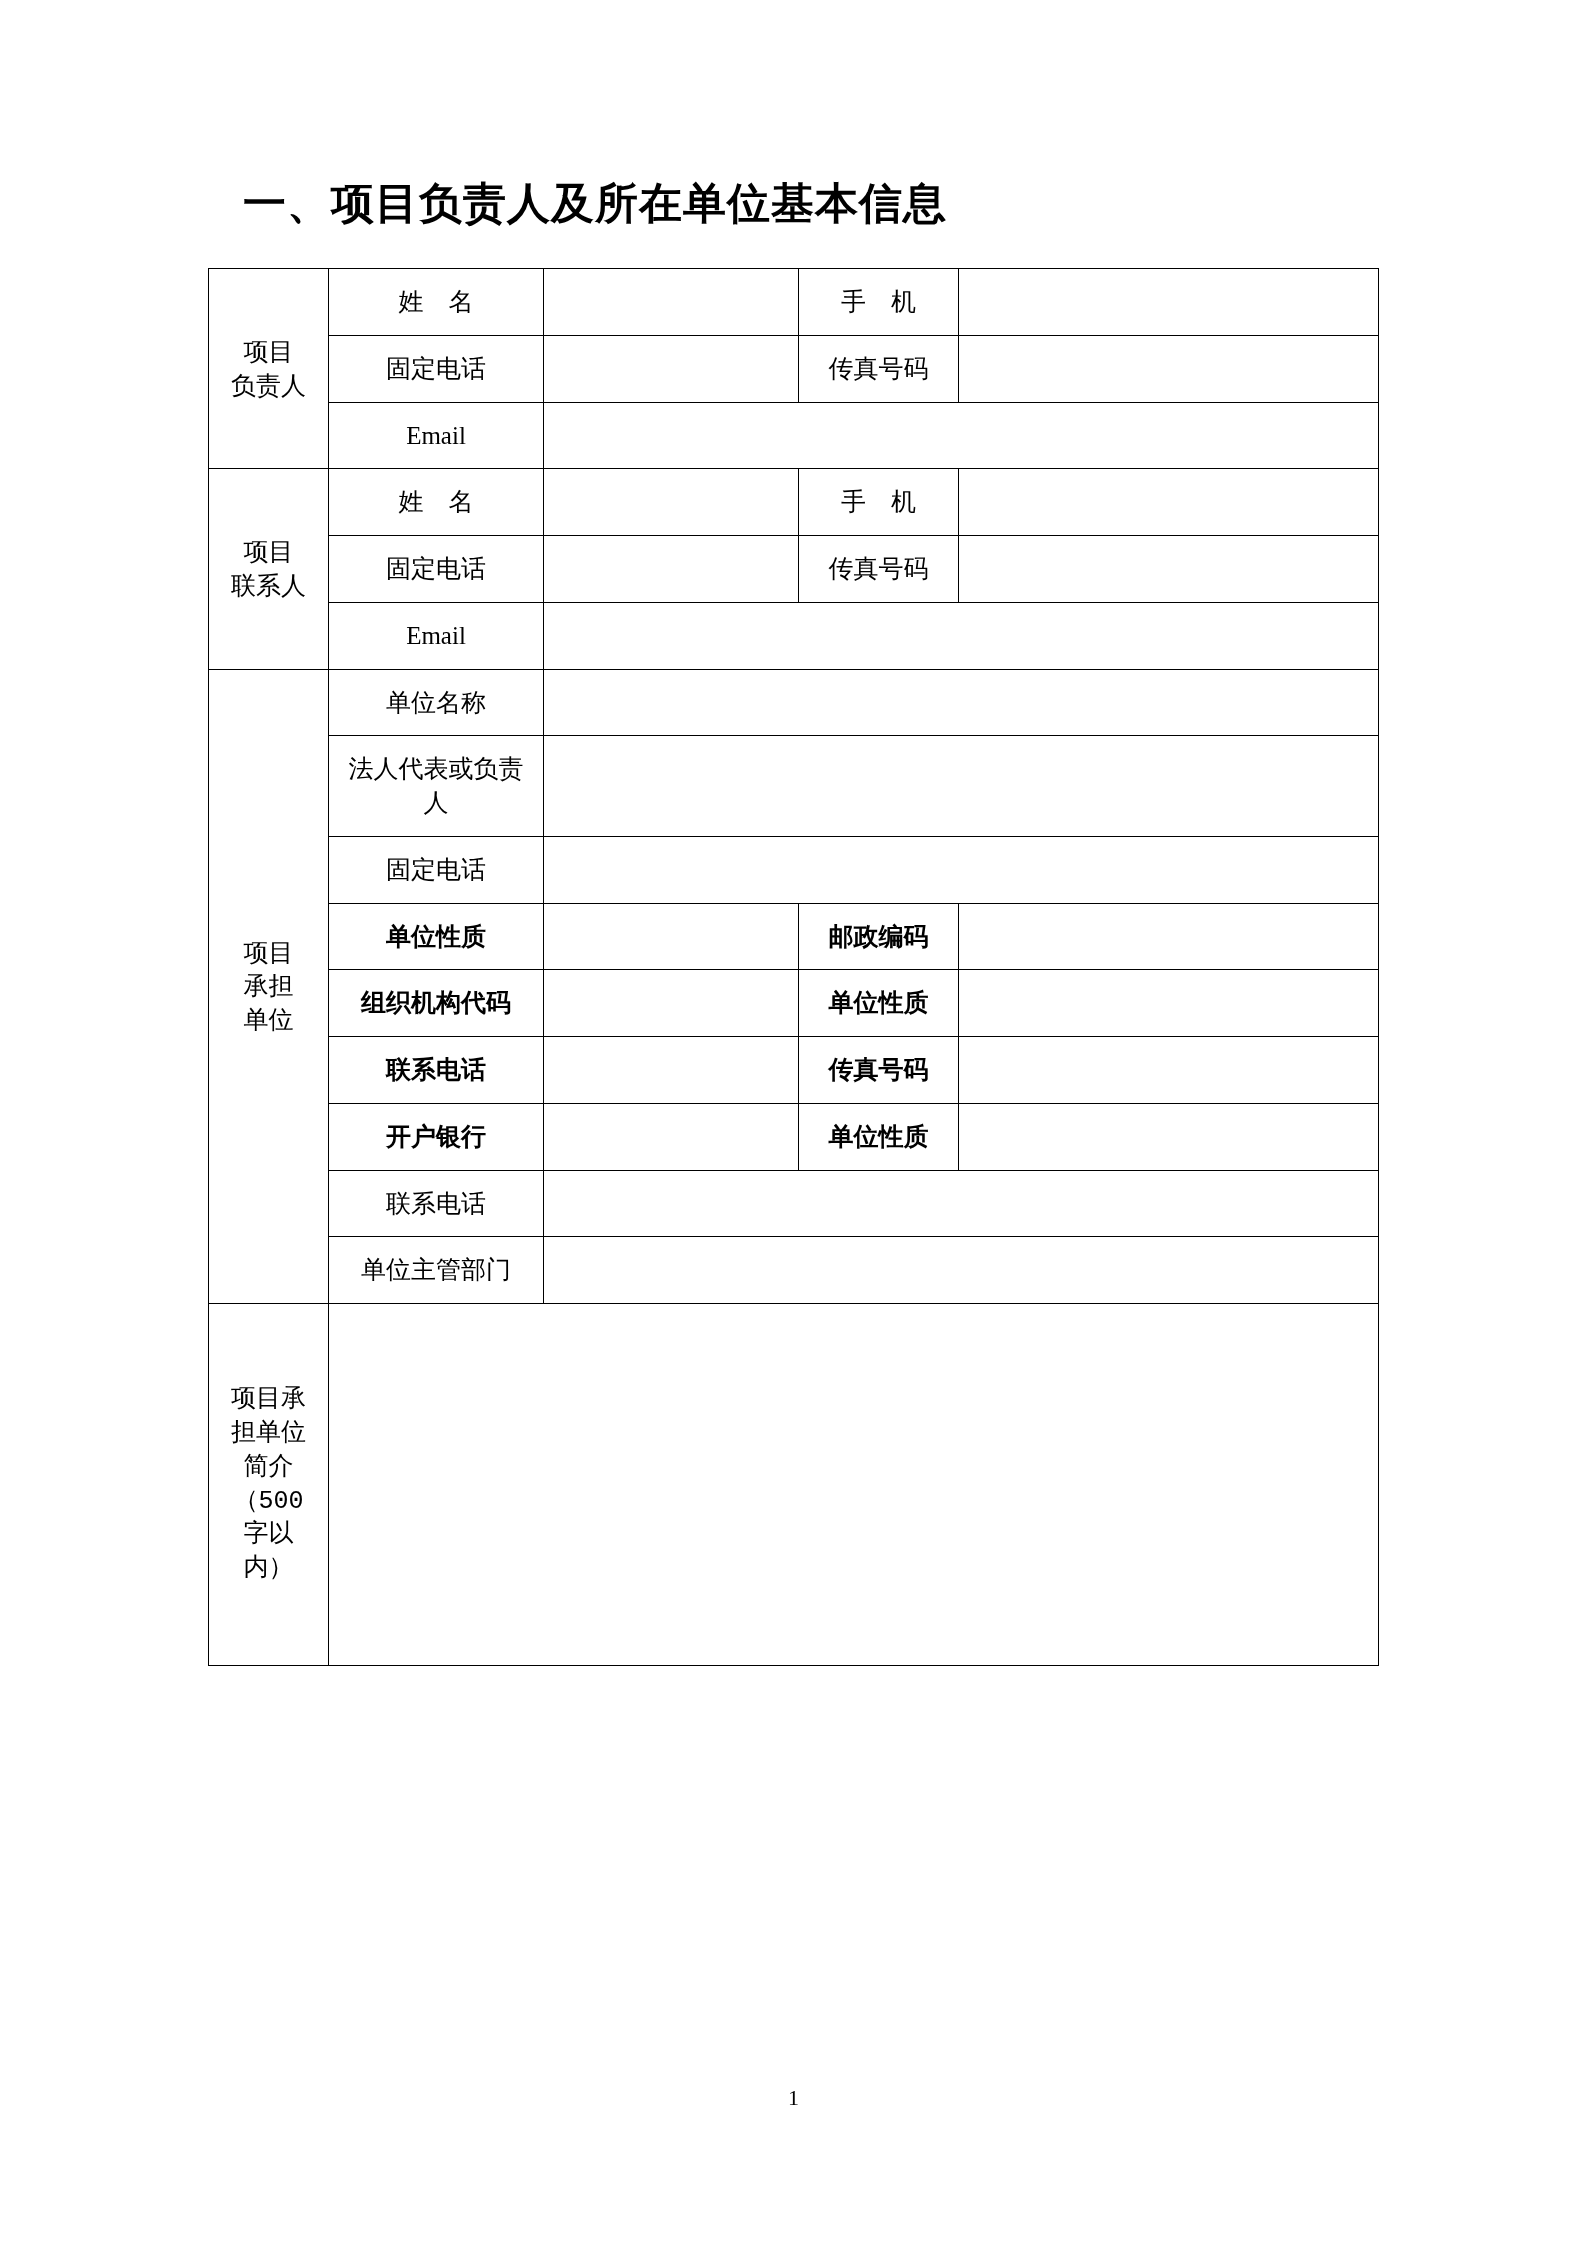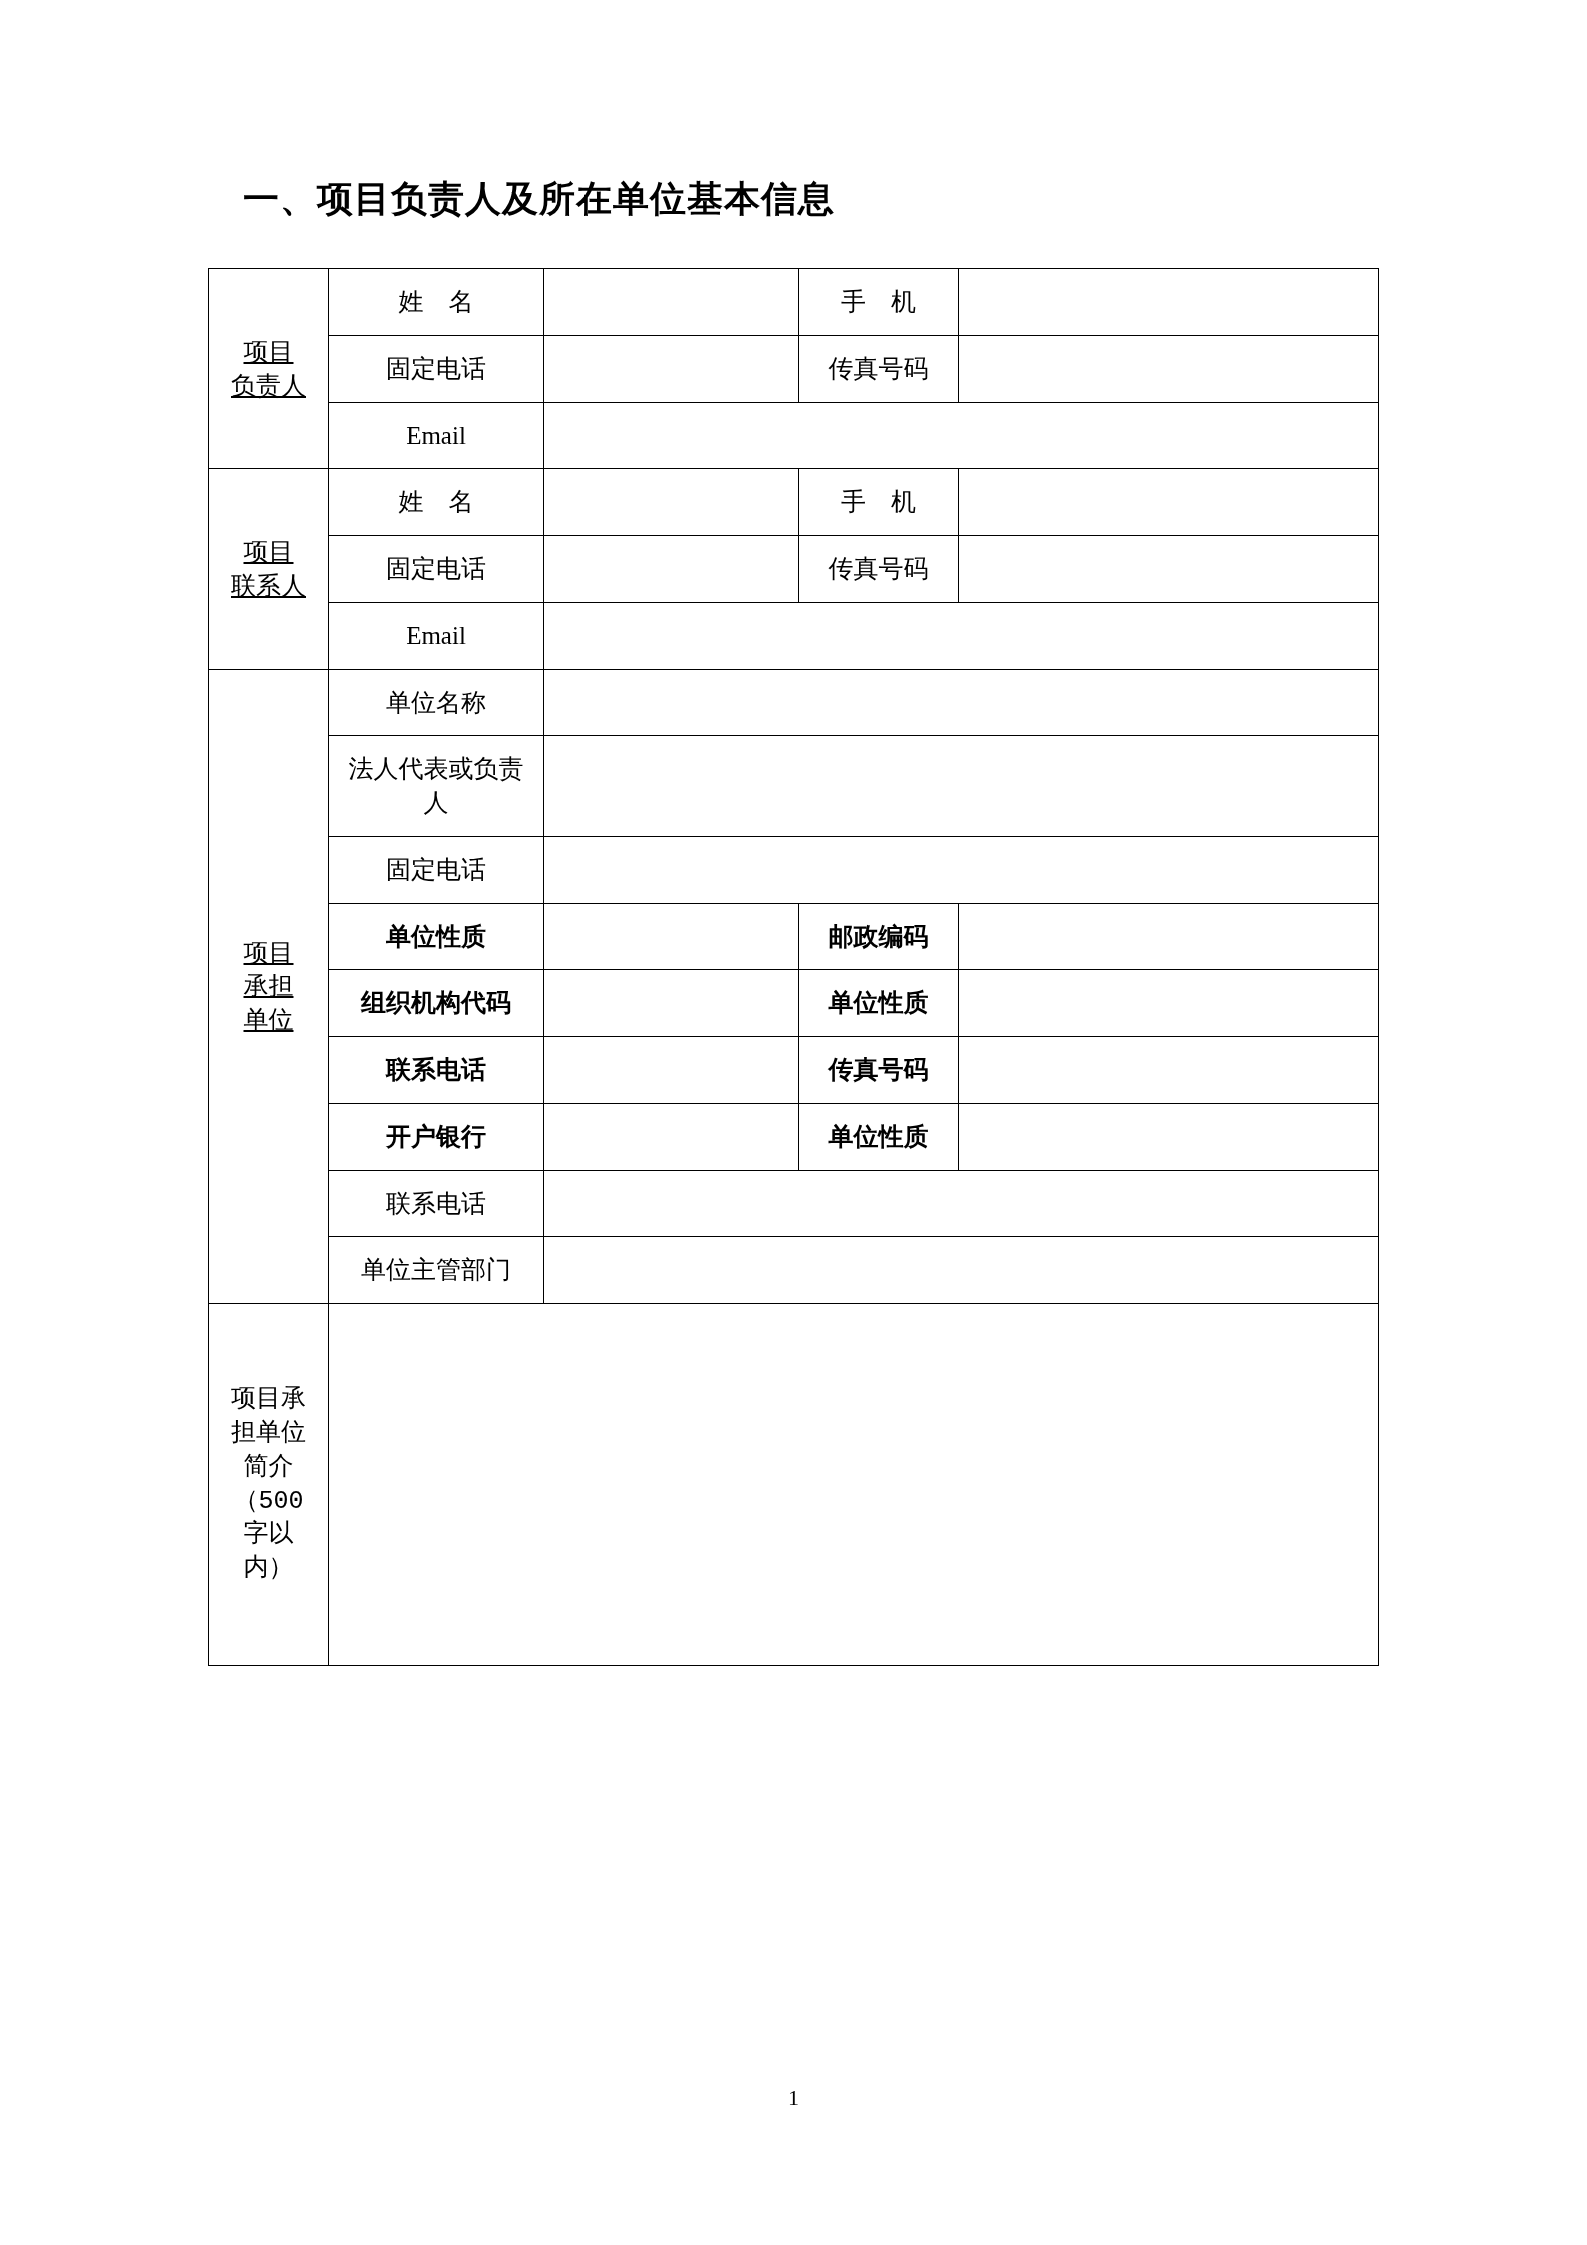--- a/index.html
+++ b/index.html
@@ -19,21 +19,21 @@
     width: 1587px;
     height: 2245px;
     box-sizing: border-box;
   }
   .doc-title {
     position: absolute;
     left: 243px;
     top: 175px;
     font-family: "Liberation Sans", "DejaVu Sans", sans-serif;
     font-weight: bold;
-    font-size: 36px;
+    font-size: 43px;
     letter-spacing: 1px;
     white-space: nowrap;
   }
   table.form {
     position: absolute;
     left: 208px;
     top: 268px;
     width: 1170px;
     border-collapse: collapse;
     table-layout: fixed;
@@ -46,21 +46,20 @@
     vertical-align: middle;
     line-height: 1.35;
   }
   td.label {
     font-family: "Liberation Serif", "DejaVu Serif", serif;
   }
   td.sidelabel {
     font-family: "Liberation Serif", "DejaVu Serif", serif;
     font-size: 25px;
     line-height: 1.5;
-    text-decoration: underline;
   }
   td.value {
     background: #ffffff;
   }
   td.email-label {
     font-family: "Liberation Serif", "DejaVu Serif", serif;
     font-size: 26px;
   }
   td.brief-label {
     font-size: 25px;

